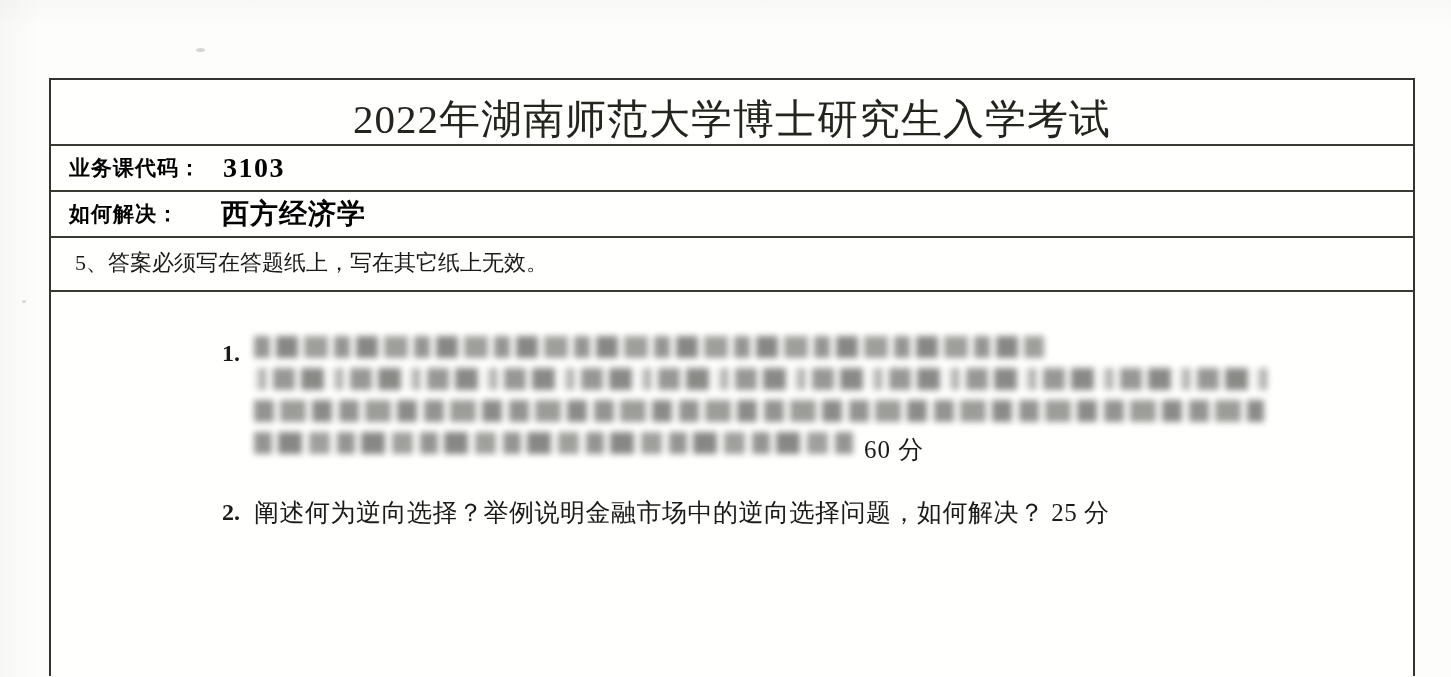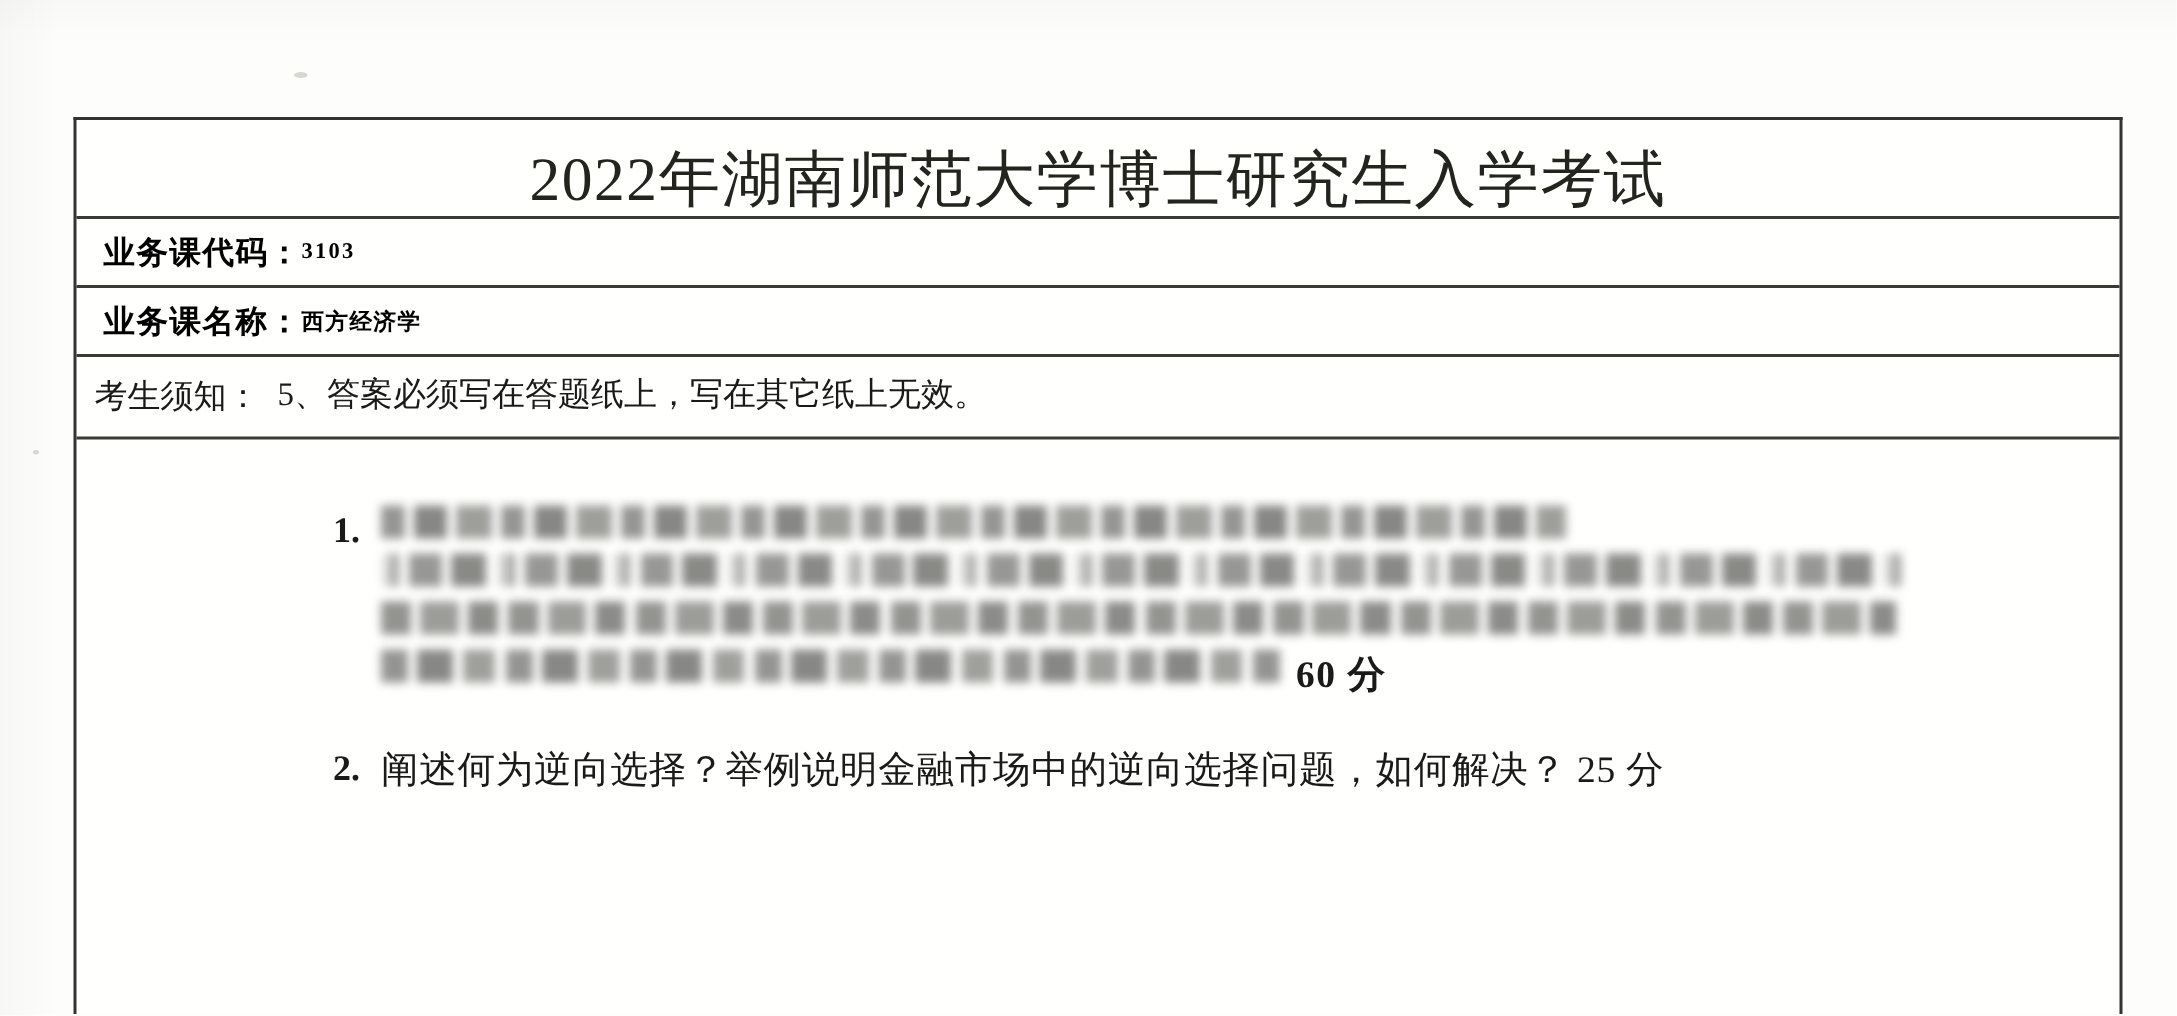--- a/index.html
+++ b/index.html
@@ -86,22 +86,23 @@
     padding-left: 18px;
     font-weight: bold;
     font-size: 21px;
     letter-spacing: 1px;
     color: #000000;
   }
   .field-label {
     min-width: 130px;
   }
   .field-value {
-    font-weight: bold;
-    font-size: 15px;
+    margin-left: 22px;
+    font-weight: bold;
+    font-size: 28px;
   }
   .field-value.mono {
     font-family: "Liberation Serif", serif;
     letter-spacing: 1.5px;
   }
 
   .notice {
     display: flex;
     padding: 8px 0 10px 12px;
     font-size: 22px;
@@ -192,21 +193,21 @@
       repeating-linear-gradient(90deg,
         #6c6c69 0px, #6c6c69 18px,
         #ffffff 18px, #ffffff 24px,
         #5a5a57 24px, #5a5a57 48px,
         #ffffff 48px, #ffffff 55px,
         #7b7b77 55px, #7b7b77 76px,
         #ffffff 76px, #ffffff 83px);
   }
   .marks-inline {
     display: inline-block;
-    font-weight: bold;
+    font-weight: normal;
     font-size: 25px;
     vertical-align: top;
     margin-left: 10px;
     letter-spacing: 1px;
   }
   .last-line-wrap {
     display: flex;
     align-items: flex-start;
   }
   .marks {
@@ -235,28 +236,27 @@
     <div class="rule"></div>
 
     <div class="field-row">
       <span class="field-label">业务课代码：</span>
       <span class="field-value mono">3103</span>
     </div>
 
     <div class="rule"></div>
 
     <div class="field-row">
-      <span class="field-label">业务课名称：</span>
+      <span class="field-label">如何解决：</span>
       <span class="field-value">西方经济学</span>
     </div>
 
     <div class="rule"></div>
 
     <div class="notice">
-      <div class="notice-label">考生须知：</div>
       <div class="notice-items">
         <div class="notice-item">5、答案必须写在答题纸上，写在其它纸上无效。</div>
       </div>
     </div>
 
     <div class="rule"></div>
 
     <div class="questions">
 
       <div class="q-row">

